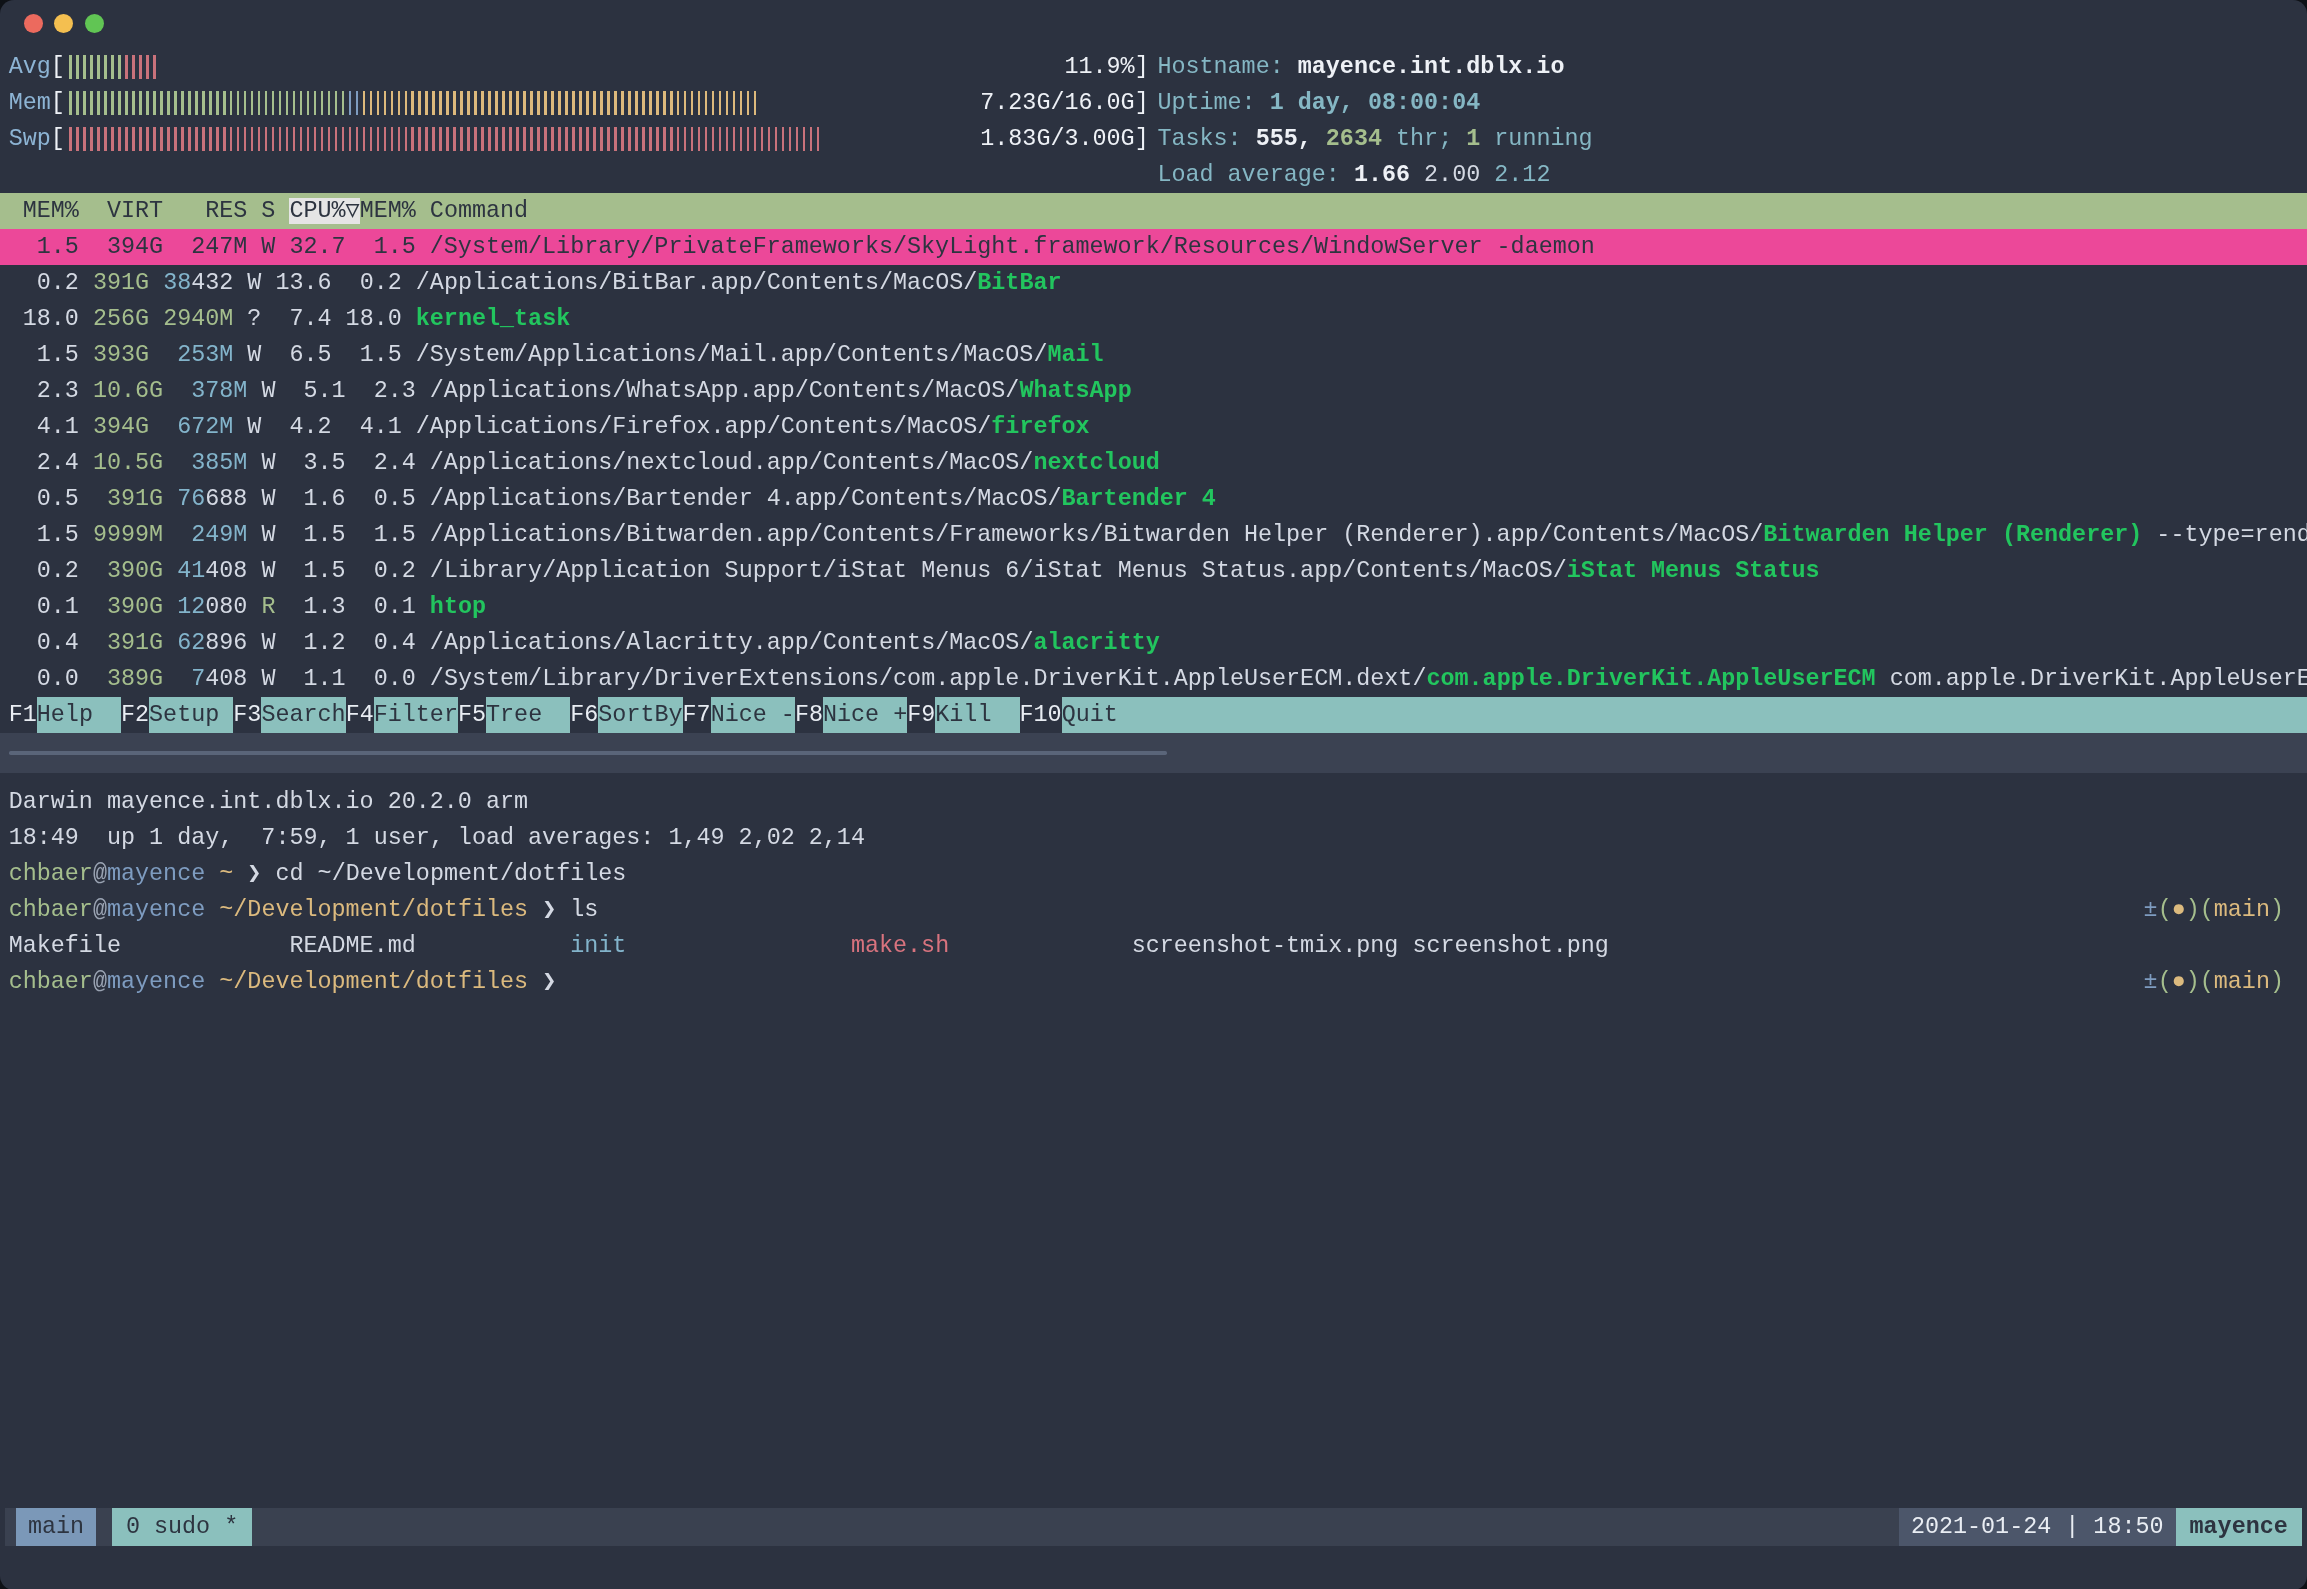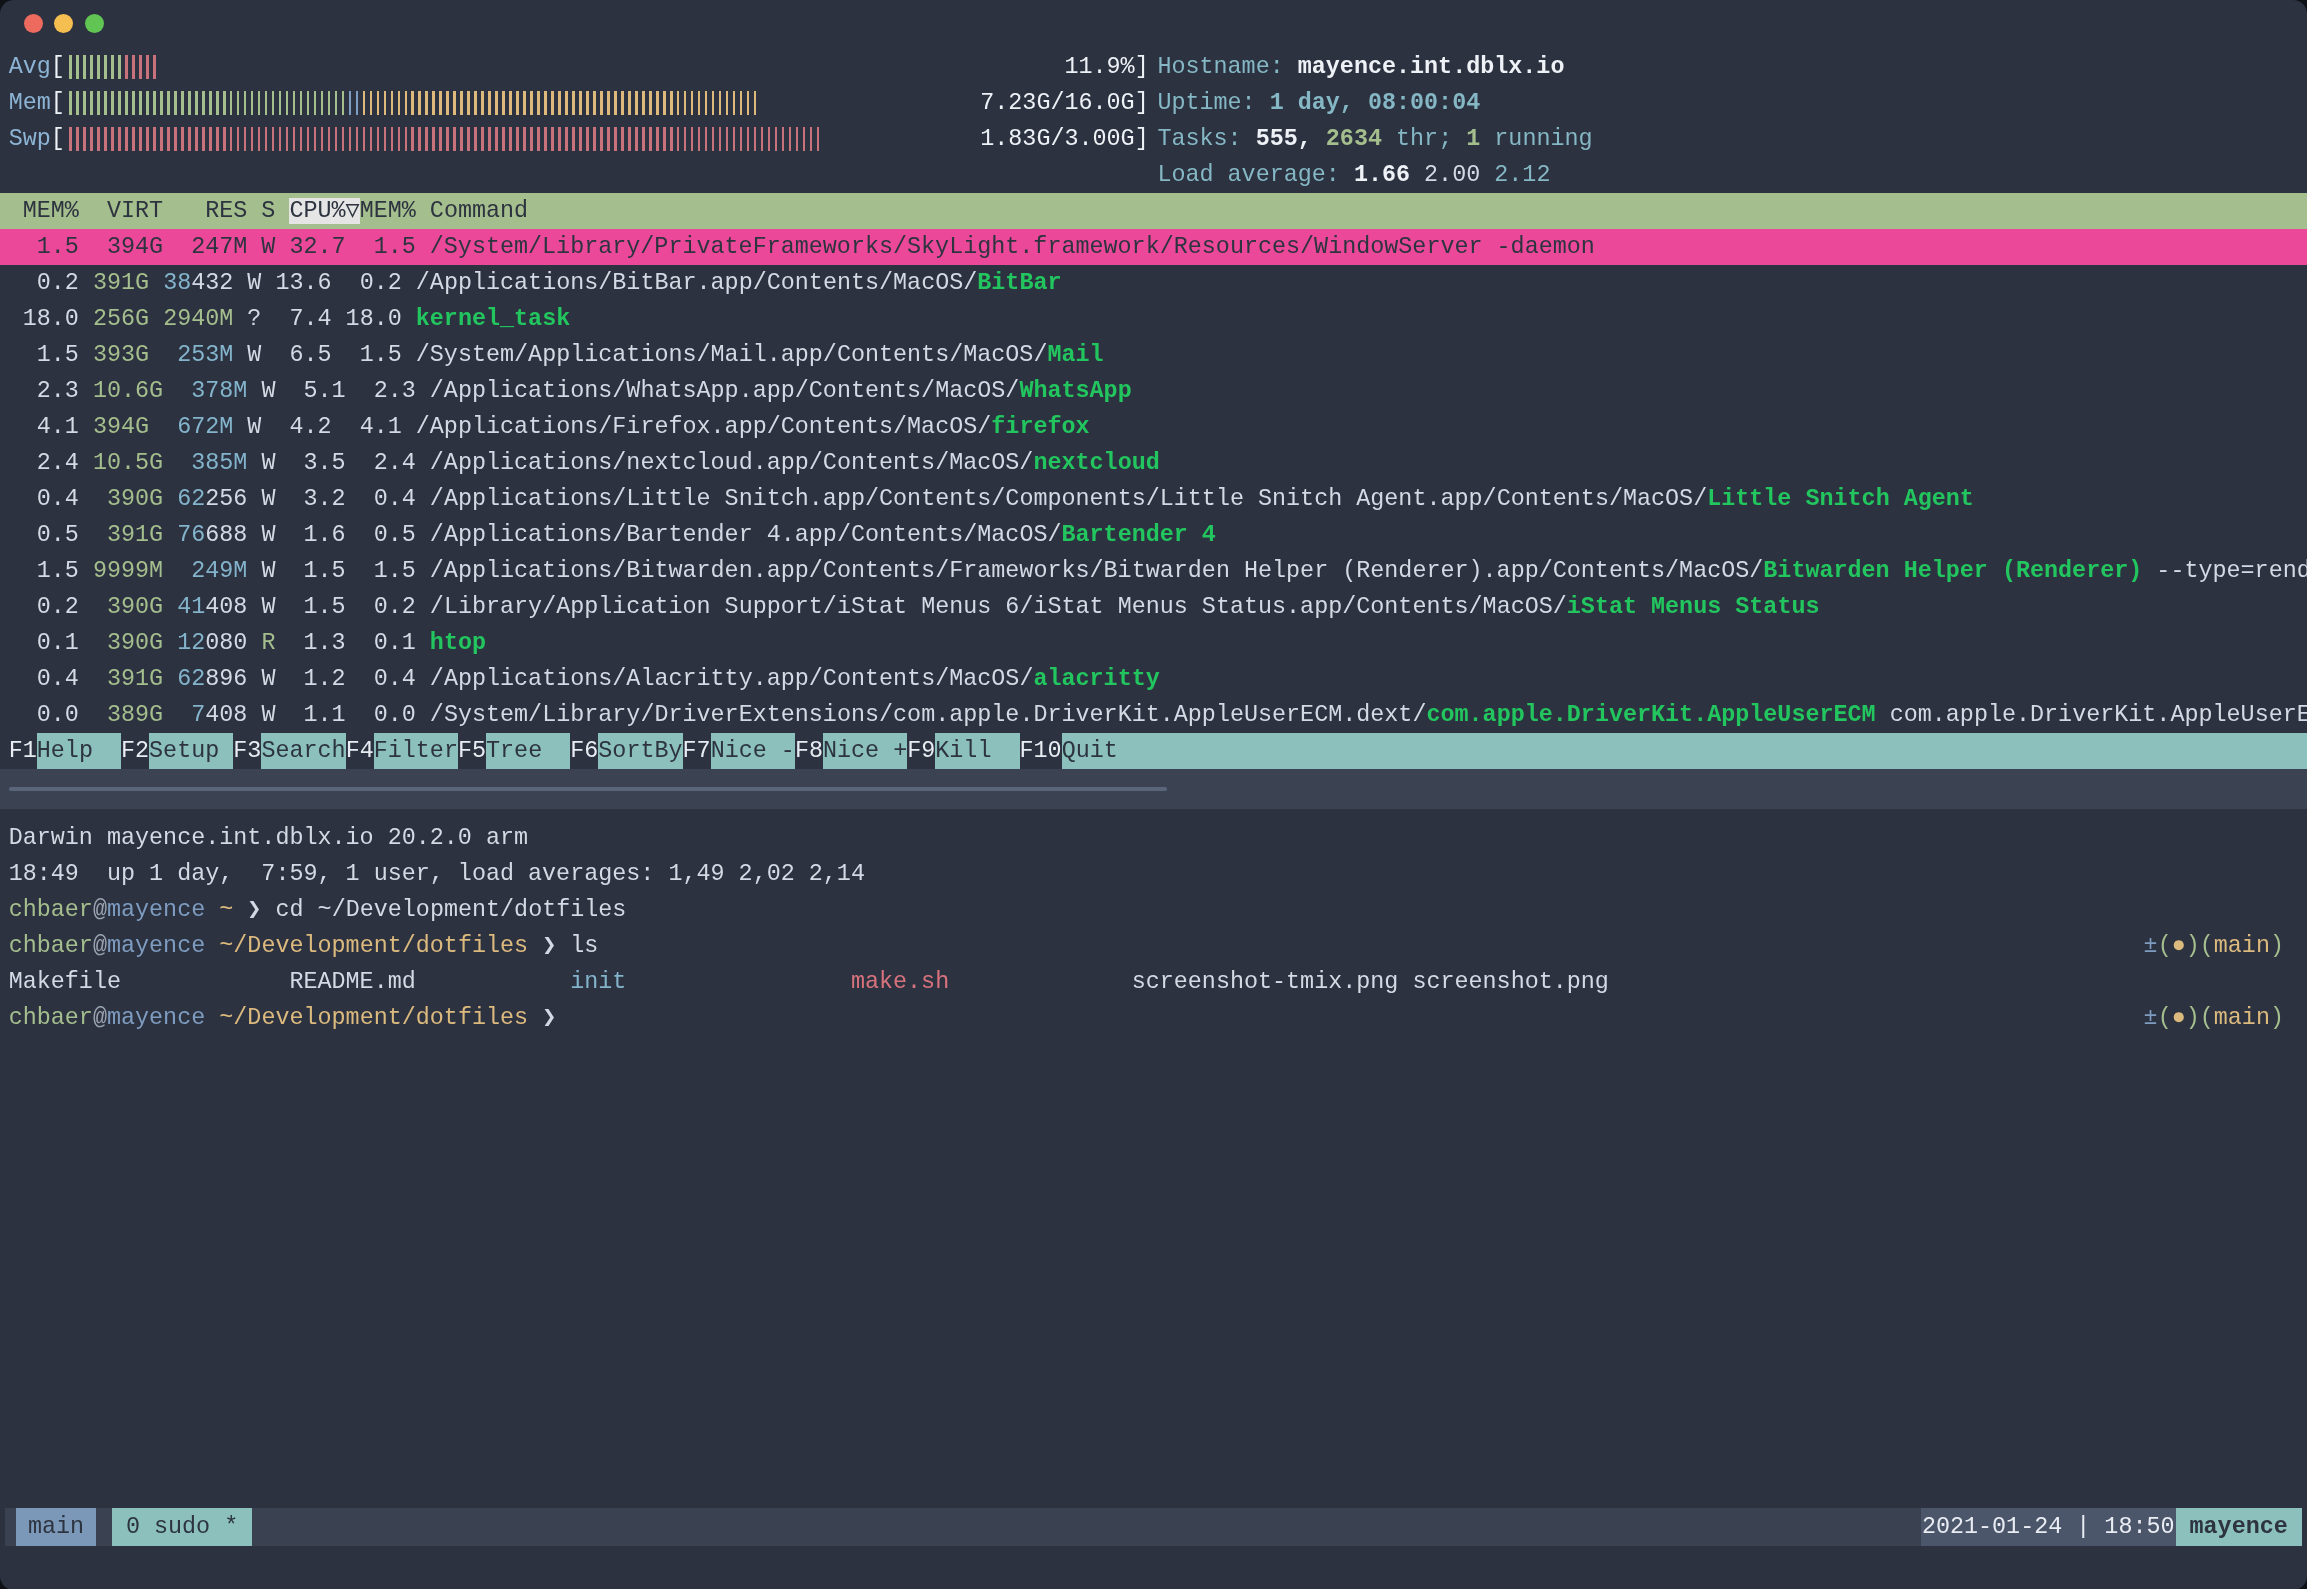--- a/index.html
+++ b/index.html
@@ -51,21 +51,21 @@
   #shell{margin-top:10.5px;}
   .shell-line .right{position:absolute;right:23px;top:0;white-space:pre;}
 
   
   .tmux{position:absolute;left:5.2px;right:5.2px;top:1508px;height:38px;background:#3a4150;
         display:flex;align-items:stretch;line-height:38px;}
   .tmux span{display:inline-block;}
   .tx-session{background:#7b98b8;color:#2d3440;padding:0 12.2px;margin-left:10.5px;}
   .tx-window{background:#8bc0bd;color:#2d3440;padding:0 14px;margin-left:15.7px;}
   .tx-spacer{flex:1;}
-  .tx-date{background:#4c566a;color:#e9edf3;padding:0 1px;}
+  .tx-date{background:#4c566a;color:#e9edf3;padding:0 12px;}
   .tx-host{background:#8bc0bd;color:#2d3440;padding:0 14px;font-weight:700;}
 </style>
 </head>
 <body>
 
 <div class="term">
 
   <div class="topbar">
     <div class="tl tl-red"></div>
     <div class="tl tl-yellow"></div>
@@ -81,21 +81,20 @@
 
   <div id="htop-table">
       <div class="line row row-hdr"><span class="c-hdr"> MEM%  VIRT   RES S </span><span class="c-hdr bg-sort">CPU%▽</span><span class="c-hdr">MEM% Command</span></div>
       <div class="line row row-sel"><span class="c-sel">  1.5  394G  247M W 32.7  1.5 /System/Library/PrivateFrameworks/SkyLight.framework/Resources/WindowServer -daemon</span></div>
       <div class="line row"><span class="c-fg">  0.2 </span><span class="c-green">391G</span><span class="c-fg"> </span><span class="c-resblue">38</span><span class="c-fg">432</span><span class="c-fg"> W 13.6  0.2 </span><span class="c-fg">/Applications/BitBar.app/Contents/MacOS/</span><span class="c-aqua b">BitBar</span></div>
       <div class="line row"><span class="c-fg"> 18.0 </span><span class="c-green">256G</span><span class="c-fg"> </span><span class="c-green">2940M</span><span class="c-fg"> ?  7.4 18.0 </span><span class="c-aqua b">kernel_task</span></div>
       <div class="line row"><span class="c-fg">  1.5 </span><span class="c-green">393G</span><span class="c-fg">  </span><span class="c-resblue">253M</span><span class="c-fg"> W  6.5  1.5 </span><span class="c-fg">/System/Applications/Mail.app/Contents/MacOS/</span><span class="c-aqua b">Mail</span></div>
       <div class="line row"><span class="c-fg">  2.3 </span><span class="c-green">10.6G</span><span class="c-fg">  </span><span class="c-resblue">378M</span><span class="c-fg"> W  5.1  2.3 </span><span class="c-fg">/Applications/WhatsApp.app/Contents/MacOS/</span><span class="c-aqua b">WhatsApp</span></div>
       <div class="line row"><span class="c-fg">  4.1 </span><span class="c-green">394G</span><span class="c-fg">  </span><span class="c-resblue">672M</span><span class="c-fg"> W  4.2  4.1 </span><span class="c-fg">/Applications/Firefox.app/Contents/MacOS/</span><span class="c-aqua b">firefox</span></div>
       <div class="line row"><span class="c-fg">  2.4 </span><span class="c-green">10.5G</span><span class="c-fg">  </span><span class="c-resblue">385M</span><span class="c-fg"> W  3.5  2.4 </span><span class="c-fg">/Applications/nextcloud.app/Contents/MacOS/</span><span class="c-aqua b">nextcloud</span></div>
-      <div class="line row"><span class="c-fg">  0.4  </span><span class="c-green">390G</span><span class="c-fg"> </span><span class="c-resblue">62</span><span class="c-fg">256</span><span class="c-fg"> W  3.2  0.4 </span><span class="c-fg">/Applications/Little Snitch.app/Contents/Components/Little Snitch Agent.app/Contents/MacOS/</span><span class="c-aqua b">Little Snitch Agent</span></div>
       <div class="line row"><span class="c-fg">  0.5  </span><span class="c-green">391G</span><span class="c-fg"> </span><span class="c-resblue">76</span><span class="c-fg">688</span><span class="c-fg"> W  1.6  0.5 </span><span class="c-fg">/Applications/Bartender 4.app/Contents/MacOS/</span><span class="c-aqua b">Bartender 4</span></div>
       <div class="line row"><span class="c-fg">  1.5 </span><span class="c-green">9999M</span><span class="c-fg">  </span><span class="c-resblue">249M</span><span class="c-fg"> W  1.5  1.5 </span><span class="c-fg">/Applications/Bitwarden.app/Contents/Frameworks/Bitwarden Helper (Renderer).app/Contents/MacOS/</span><span class="c-aqua b">Bitwarden Helper (Renderer)</span><span class="c-fg"> --type=rend</span></div>
       <div class="line row"><span class="c-fg">  0.2  </span><span class="c-green">390G</span><span class="c-fg"> </span><span class="c-resblue">41</span><span class="c-fg">408</span><span class="c-fg"> W  1.5  0.2 </span><span class="c-fg">/Library/Application Support/iStat Menus 6/iStat Menus Status.app/Contents/MacOS/</span><span class="c-aqua b">iStat Menus Status</span></div>
       <div class="line row"><span class="c-fg">  0.1  </span><span class="c-green">390G</span><span class="c-fg"> </span><span class="c-resblue">12</span><span class="c-fg">080</span><span class="c-fg"> </span><span class="c-green">R</span><span class="c-fg">  1.3  0.1 </span><span class="c-aqua b">htop</span></div>
       <div class="line row"><span class="c-fg">  0.4  </span><span class="c-green">391G</span><span class="c-fg"> </span><span class="c-resblue">62</span><span class="c-fg">896</span><span class="c-fg"> W  1.2  0.4 </span><span class="c-fg">/Applications/Alacritty.app/Contents/MacOS/</span><span class="c-aqua b">alacritty</span></div>
       <div class="line row"><span class="c-fg">  0.0  </span><span class="c-green">389G</span><span class="c-fg">  </span><span class="c-resblue">7</span><span class="c-fg">408</span><span class="c-fg"> W  1.1  0.0 </span><span class="c-fg">/System/Library/DriverExtensions/com.apple.DriverKit.AppleUserECM.dext/</span><span class="c-aqua b">com.apple.DriverKit.AppleUserECM</span><span class="c-fg"> com.apple.DriverKit.AppleUserE</span></div>
     </div>
 
   <div id="fbar" class="fbar">
       <span class="fk">F1</span>

